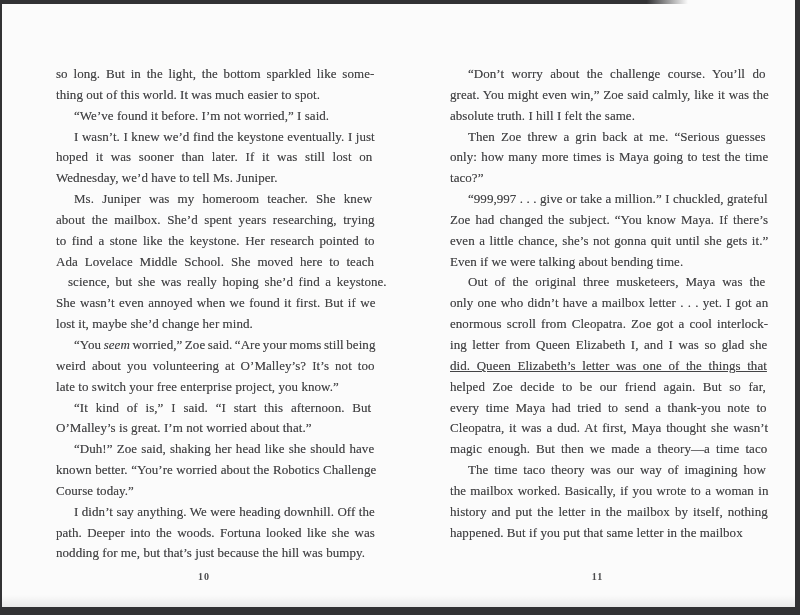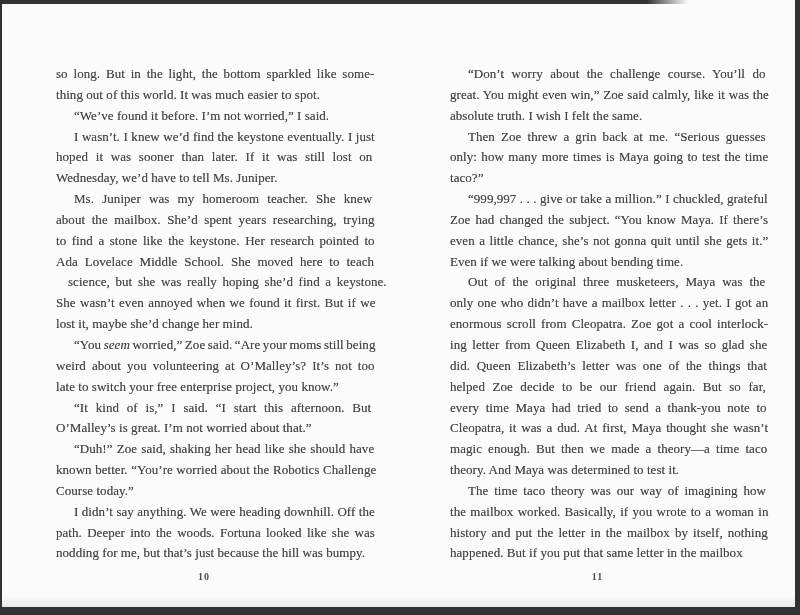--- a/index.html
+++ b/index.html
@@ -82,38 +82,37 @@
       <div class="line"><span class="line-inner" style="word-spacing: 0.24px;">known better. “You’re worried about the Robotics Challenge</span></div>
       <div class="line"><span class="line-inner">Course today.”</span></div>
       <div class="line" style="padding-left: 18px;"><span class="line-inner" style="word-spacing: 0.14px;">I didn’t say anything. We were heading downhill. Off the</span></div>
       <div class="line"><span class="line-inner" style="word-spacing: 1.95px;">path. Deeper into the woods. Fortuna looked like she was</span></div>
       <div class="line"><span class="line-inner">nodding for me, but that’s just because the hill was bumpy.</span></div>
     </div>
 
   <div class="text-col col-right">
       <div class="line" style="padding-left: 18px;"><span class="line-inner" style="word-spacing: 4.06px;">“Don’t worry about the challenge course. You’ll do</span></div>
       <div class="line"><span class="line-inner" style="word-spacing: 0.47px;">great. You might even win,” Zoe said calmly, like it was the</span></div>
-      <div class="line"><span class="line-inner">absolute truth. I wish I felt the same.</span></div>
+      <div class="line"><span class="line-inner">absolute truth. I hill I felt the same.</span></div>
       <div class="line" style="padding-left: 18px;"><span class="line-inner" style="word-spacing: 2.8px; text-align: right;">Then Zoe threw a grin back at me. “Serious guesses</span></div>
       <div class="line"><span class="line-inner" style="word-spacing: 1.08px;">only: how many more times is Maya going to test the time</span></div>
       <div class="line"><span class="line-inner">taco?”</span></div>
       <div class="line" style="padding-left: 18px;"><span class="line-inner" style="word-spacing: 0.1px;">“999,997 . . . give or take a million.” I chuckled, grateful</span></div>
       <div class="line"><span class="line-inner" style="word-spacing: 1.76px;">Zoe had changed the subject. “You know Maya. If there’s</span></div>
       <div class="line"><span class="line-inner" style="word-spacing: 1.18px;">even a little chance, she’s not gonna quit until she gets it.”</span></div>
       <div class="line"><span class="line-inner">Even if we were talking about bending time.</span></div>
       <div class="line" style="padding-left: 18px;"><span class="line-inner" style="word-spacing: 3.61px;">Out of the original three musketeers, Maya was the</span></div>
       <div class="line"><span class="line-inner" style="word-spacing: 0.92px;">only one who didn’t have a mailbox letter . . . yet. I got an</span></div>
       <div class="line"><span class="line-inner" style="word-spacing: 1.82px;">enormous scroll from Cleopatra. Zoe got a cool interlock-</span></div>
       <div class="line"><span class="line-inner" style="word-spacing: 2.27px;">ing letter from Queen Elizabeth I, and I was so glad she</span></div>
-      <div class="line"><span class="line-inner" style="word-spacing: 3.29px;">did. Queen Elizabeth’s letter was one of the things that</span></div>
+      <div class="line"><span class="line-inner" style="word-spacing: 3.29px; text-decoration: underline;">did. Queen Elizabeth’s letter was one of the things that</span></div>
       <div class="line"><span class="line-inner" style="word-spacing: 4.22px;">helped Zoe decide to be our friend again. But so far,</span></div>
       <div class="line"><span class="line-inner" style="word-spacing: 3.24px; margin-top: 16px;">every time Maya had tried to send a thank-you note to</span></div>
       <div class="line"><span class="line-inner" style="word-spacing: 1.54px;">Cleopatra, it was a dud. At first, Maya thought she wasn’t</span></div>
       <div class="line"><span class="line-inner" style="word-spacing: 2.8px; font-family: Liberation Serif, serif;">magic enough. But then we made a theory—a time taco</span></div>
-      <div class="line"><span class="line-inner">theory. And Maya was determined to test it.</span></div>
       <div class="line" style="padding-left: 18px;"><span class="line-inner" style="word-spacing: 2.55px;">The time taco theory was our way of imagining how</span></div>
       <div class="line"><span class="line-inner" style="word-spacing: 1.03px;">the mailbox worked. Basically, if you wrote to a woman in</span></div>
       <div class="line"><span class="line-inner" style="word-spacing: 1.77px;">history and put the letter in the mailbox by itself, nothing</span></div>
       <div class="line"><span class="line-inner">happened. But if you put that same letter in the mailbox</span></div>
     </div>
 
   <div class="page-num page-num-left">10</div>
 
   <div class="page-num page-num-right">11</div>
 

